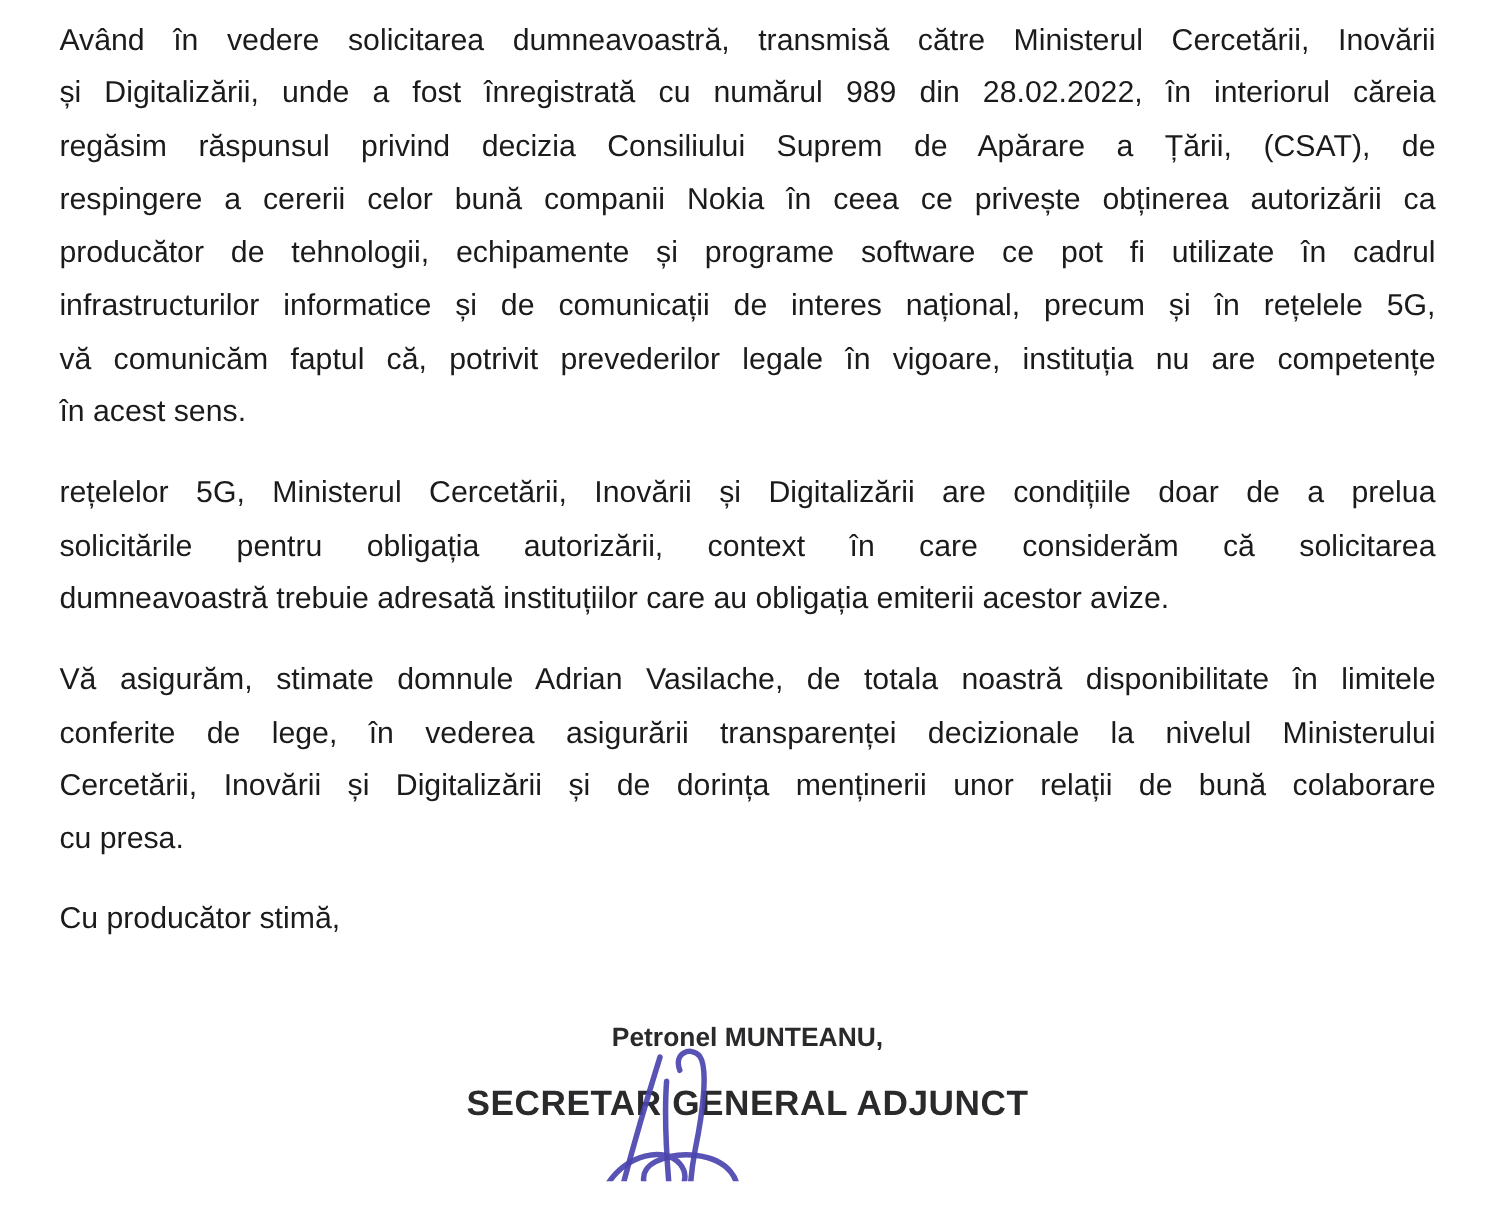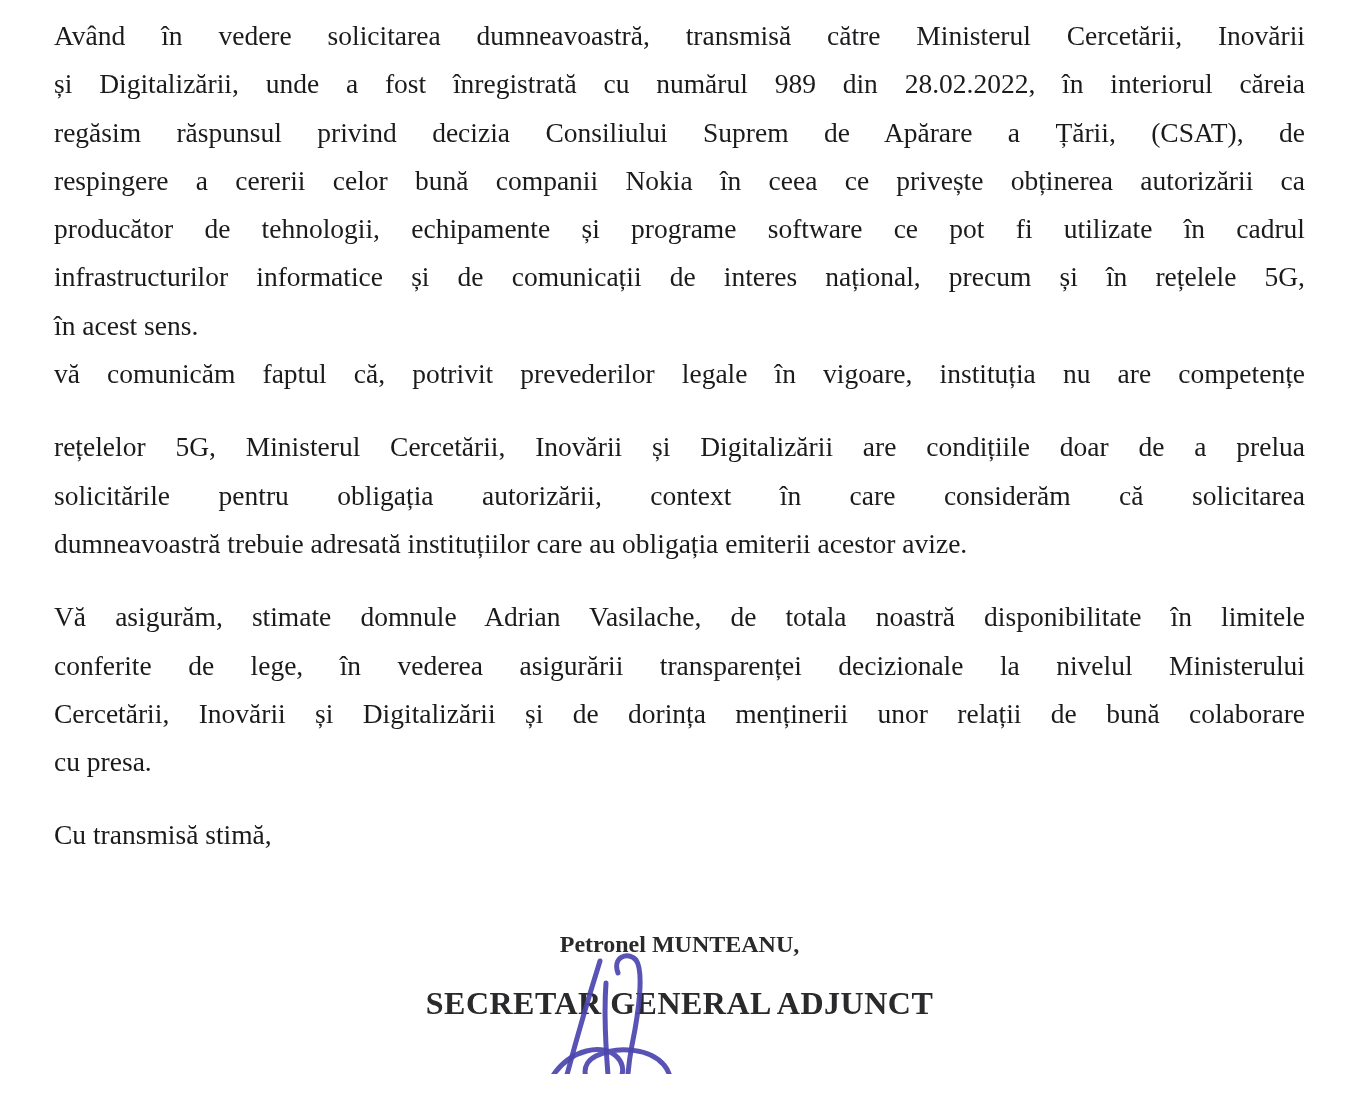--- a/index.html
+++ b/index.html
@@ -1,21 +1,21 @@
 <!DOCTYPE html>
 <html><head>
 <meta charset="utf-8">
 <style>
   html,body{margin:0;padding:0;background:#ffffff;}
   .page{
     position:relative;
     width:1359px;height:1074px;
     background:#ffffff;
     overflow:hidden;
-    font-family:Liberation Serif, serif;
+    font-family:Liberation Sans, sans-serif;
     color:#1b1b1d;
     border-radius:24px;
   }
   .content{position:absolute;left:54px;top:12px;width:1251px;}
   .paragraph{margin:0 0 25px 0;}
   .line{
     font-size:27.5px;
     line-height:48.3px;
     text-align:justify;
     text-align-last:justify;
@@ -63,38 +63,38 @@
 <div class="page">
   <div class="content">
 
     <div class="paragraph">
       <div class="line">Având în vedere solicitarea dumneavoastră, transmisă către Ministerul Cercetării, Inovării</div>
       <div class="line">și Digitalizării, unde a fost înregistrată cu numărul 989 din 28.02.2022, în interiorul căreia</div>
       <div class="line">regăsim răspunsul privind decizia Consiliului Suprem de Apărare a Țării, (CSAT), de</div>
       <div class="line">respingere a cererii celor bună companii Nokia în ceea ce privește obținerea autorizării ca</div>
       <div class="line">producător de tehnologii, echipamente și programe software ce pot fi utilizate în cadrul</div>
       <div class="line">infrastructurilor informatice și de comunicații de interes național, precum și în rețelele 5G,</div>
+      <div class="line">vă comunicăm faptul că, potrivit prevederilor legale în vigoare, instituția nu are competențe</div>
       <div class="line last">în acest sens.</div>
-      <div class="line">vă comunicăm faptul că, potrivit prevederilor legale în vigoare, instituția nu are competențe</div>
     </div>
 
     <div class="paragraph">
       <div class="line">rețelelor 5G, Ministerul Cercetării, Inovării și Digitalizării are condițiile doar de a prelua</div>
       <div class="line">solicitările pentru obligația autorizării, context în care considerăm că solicitarea</div>
       <div class="line last">dumneavoastră trebuie adresată instituțiilor care au obligația emiterii acestor avize.</div>
     </div>
 
     <div class="paragraph">
       <div class="line">Vă asigurăm, stimate domnule Adrian Vasilache, de totala noastră disponibilitate în limitele</div>
       <div class="line">conferite de lege, în vederea asigurării transparenței decizionale la nivelul Ministerului</div>
       <div class="line">Cercetării, Inovării și Digitalizării și de dorința menținerii unor relații de bună colaborare</div>
       <div class="line last">cu presa.</div>
     </div>
 
-    <div class="closing">Cu transmisă stimă,</div>
+    <div class="closing">Cu producător stimă,</div>
 
     <div class="sig-block">
       <div class="sig-name">Petronel MUNTEANU,</div>
       <div class="sig-title">SECRETAR GENERAL ADJUNCT</div>
     </div>
 
   </div>
 
   <svg class="ink" viewBox="0 0 240 168" aria-hidden="true">
     <path d="M100,12 C90,44 74,98 62,145" stroke="#4a44ae"></path>

